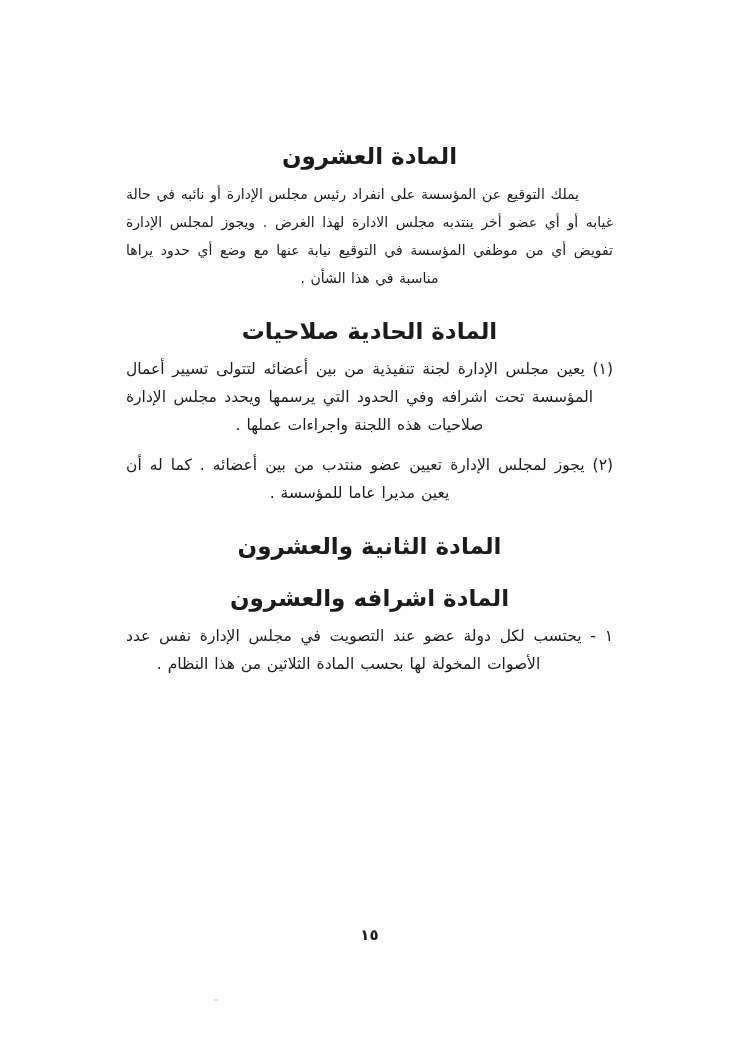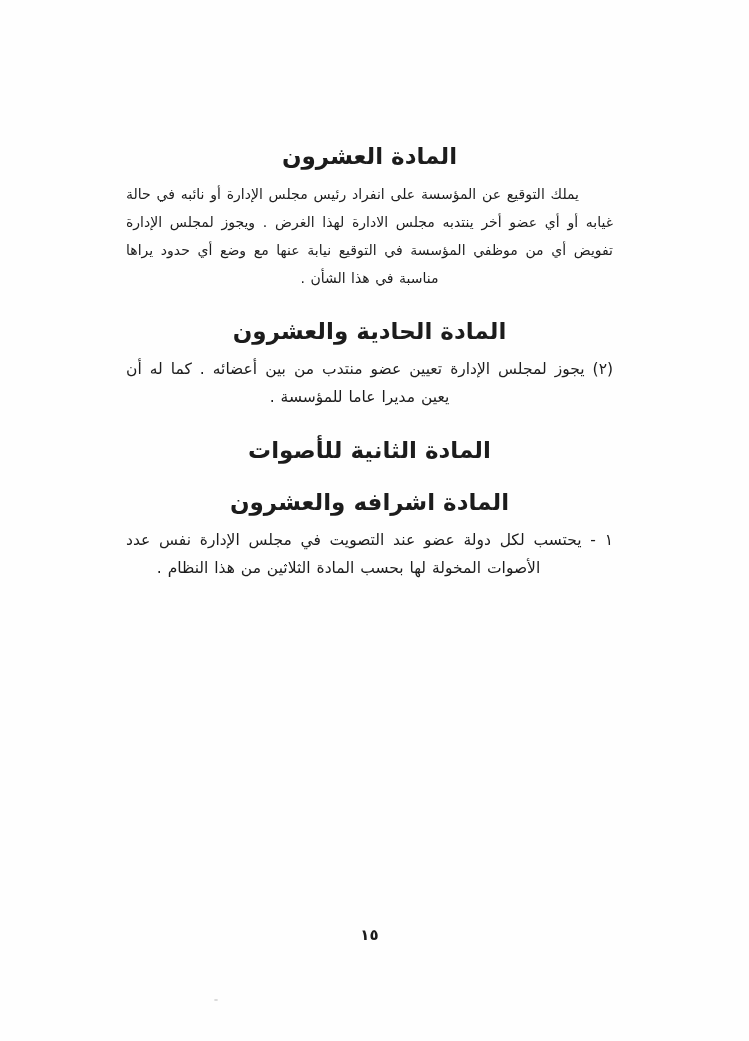--- a/index.html
+++ b/index.html
@@ -44,21 +44,21 @@
     word-spacing: 1px;
   }
   .item {
     font-size: 15.5px;
     line-height: 28px;
     margin: 0;
     text-align: justify;
     text-align-last: center;
     word-spacing: 1px;
   }
-  .item + .item { margin-top: 12px; font-family: Liberation Serif, serif; }
+  .item + .item { margin-top: 12px; }
   .item.hang-sm { padding-right: 20px; text-indent: -20px; }
   .item.hang-lg { padding-right: 42px; text-indent: -42px; }
   .marker { white-space: nowrap; }
   .page-number {
     position: absolute;
     top: 926px;
     right: 136px;
     left: 126px;
     text-align: center;
     font-size: 15px;
@@ -80,29 +80,33 @@
 
 <div class="page">
   <div class="content">
 
     <section class="article">
       <h2 class="article-title">المادة العشرون</h2>
       <p class="par">يملك التوقيع عن المؤسسة على انفراد رئيس مجلس الإدارة أو نائبه في حالة غيابه أو أي عضو أخر ينتدبه مجلس الادارة لهذا الغرض . ويجوز لمجلس الإدارة تفويض أي من موظفي المؤسسة في التوقيع نيابة عنها مع وضع أي حدود يراها مناسبة في هذا الشأن .</p>
     </section>
 
     <section class="article">
-      <h2 class="article-title">المادة الحادية والعشرون</h2>
+      <h2 class="article-title">المادة الحادية صلاحيات</h2>
+      <p class="item hang-sm">
+        <span class="marker">(١)</span>
+        <span>يعين مجلس الإدارة لجنة تنفيذية من بين أعضائه لتتولى تسيير أعمال المؤسسة تحت اشرافه وفي الحدود التي يرسمها ويحدد مجلس الإدارة صلاحيات هذه اللجنة واجراءات عملها .</span>
+      </p>
       <p class="item hang-sm">
         <span class="marker">(٢)</span>
         <span>يجوز لمجلس الإدارة تعيين عضو منتدب من بين أعضائه . كما له أن يعين مديرا عاما للمؤسسة .</span>
       </p>
     </section>
 
     <section class="article">
-      <h2 class="article-title">المادة الثانية للأصوات</h2>
+      <h2 class="article-title">المادة الثانية والعشرون</h2>
     </section>
 
     <section class="article">
       <h2 class="article-title">المادة اشرافه والعشرون</h2>
       <p class="item hang-lg">
         <span class="marker">١ -</span>
         <span>يحتسب لكل دولة عضو عند التصويت في مجلس الإدارة نفس عدد الأصوات المخولة لها بحسب المادة الثلاثين من هذا النظام .</span>
       </p>
     </section>
 

